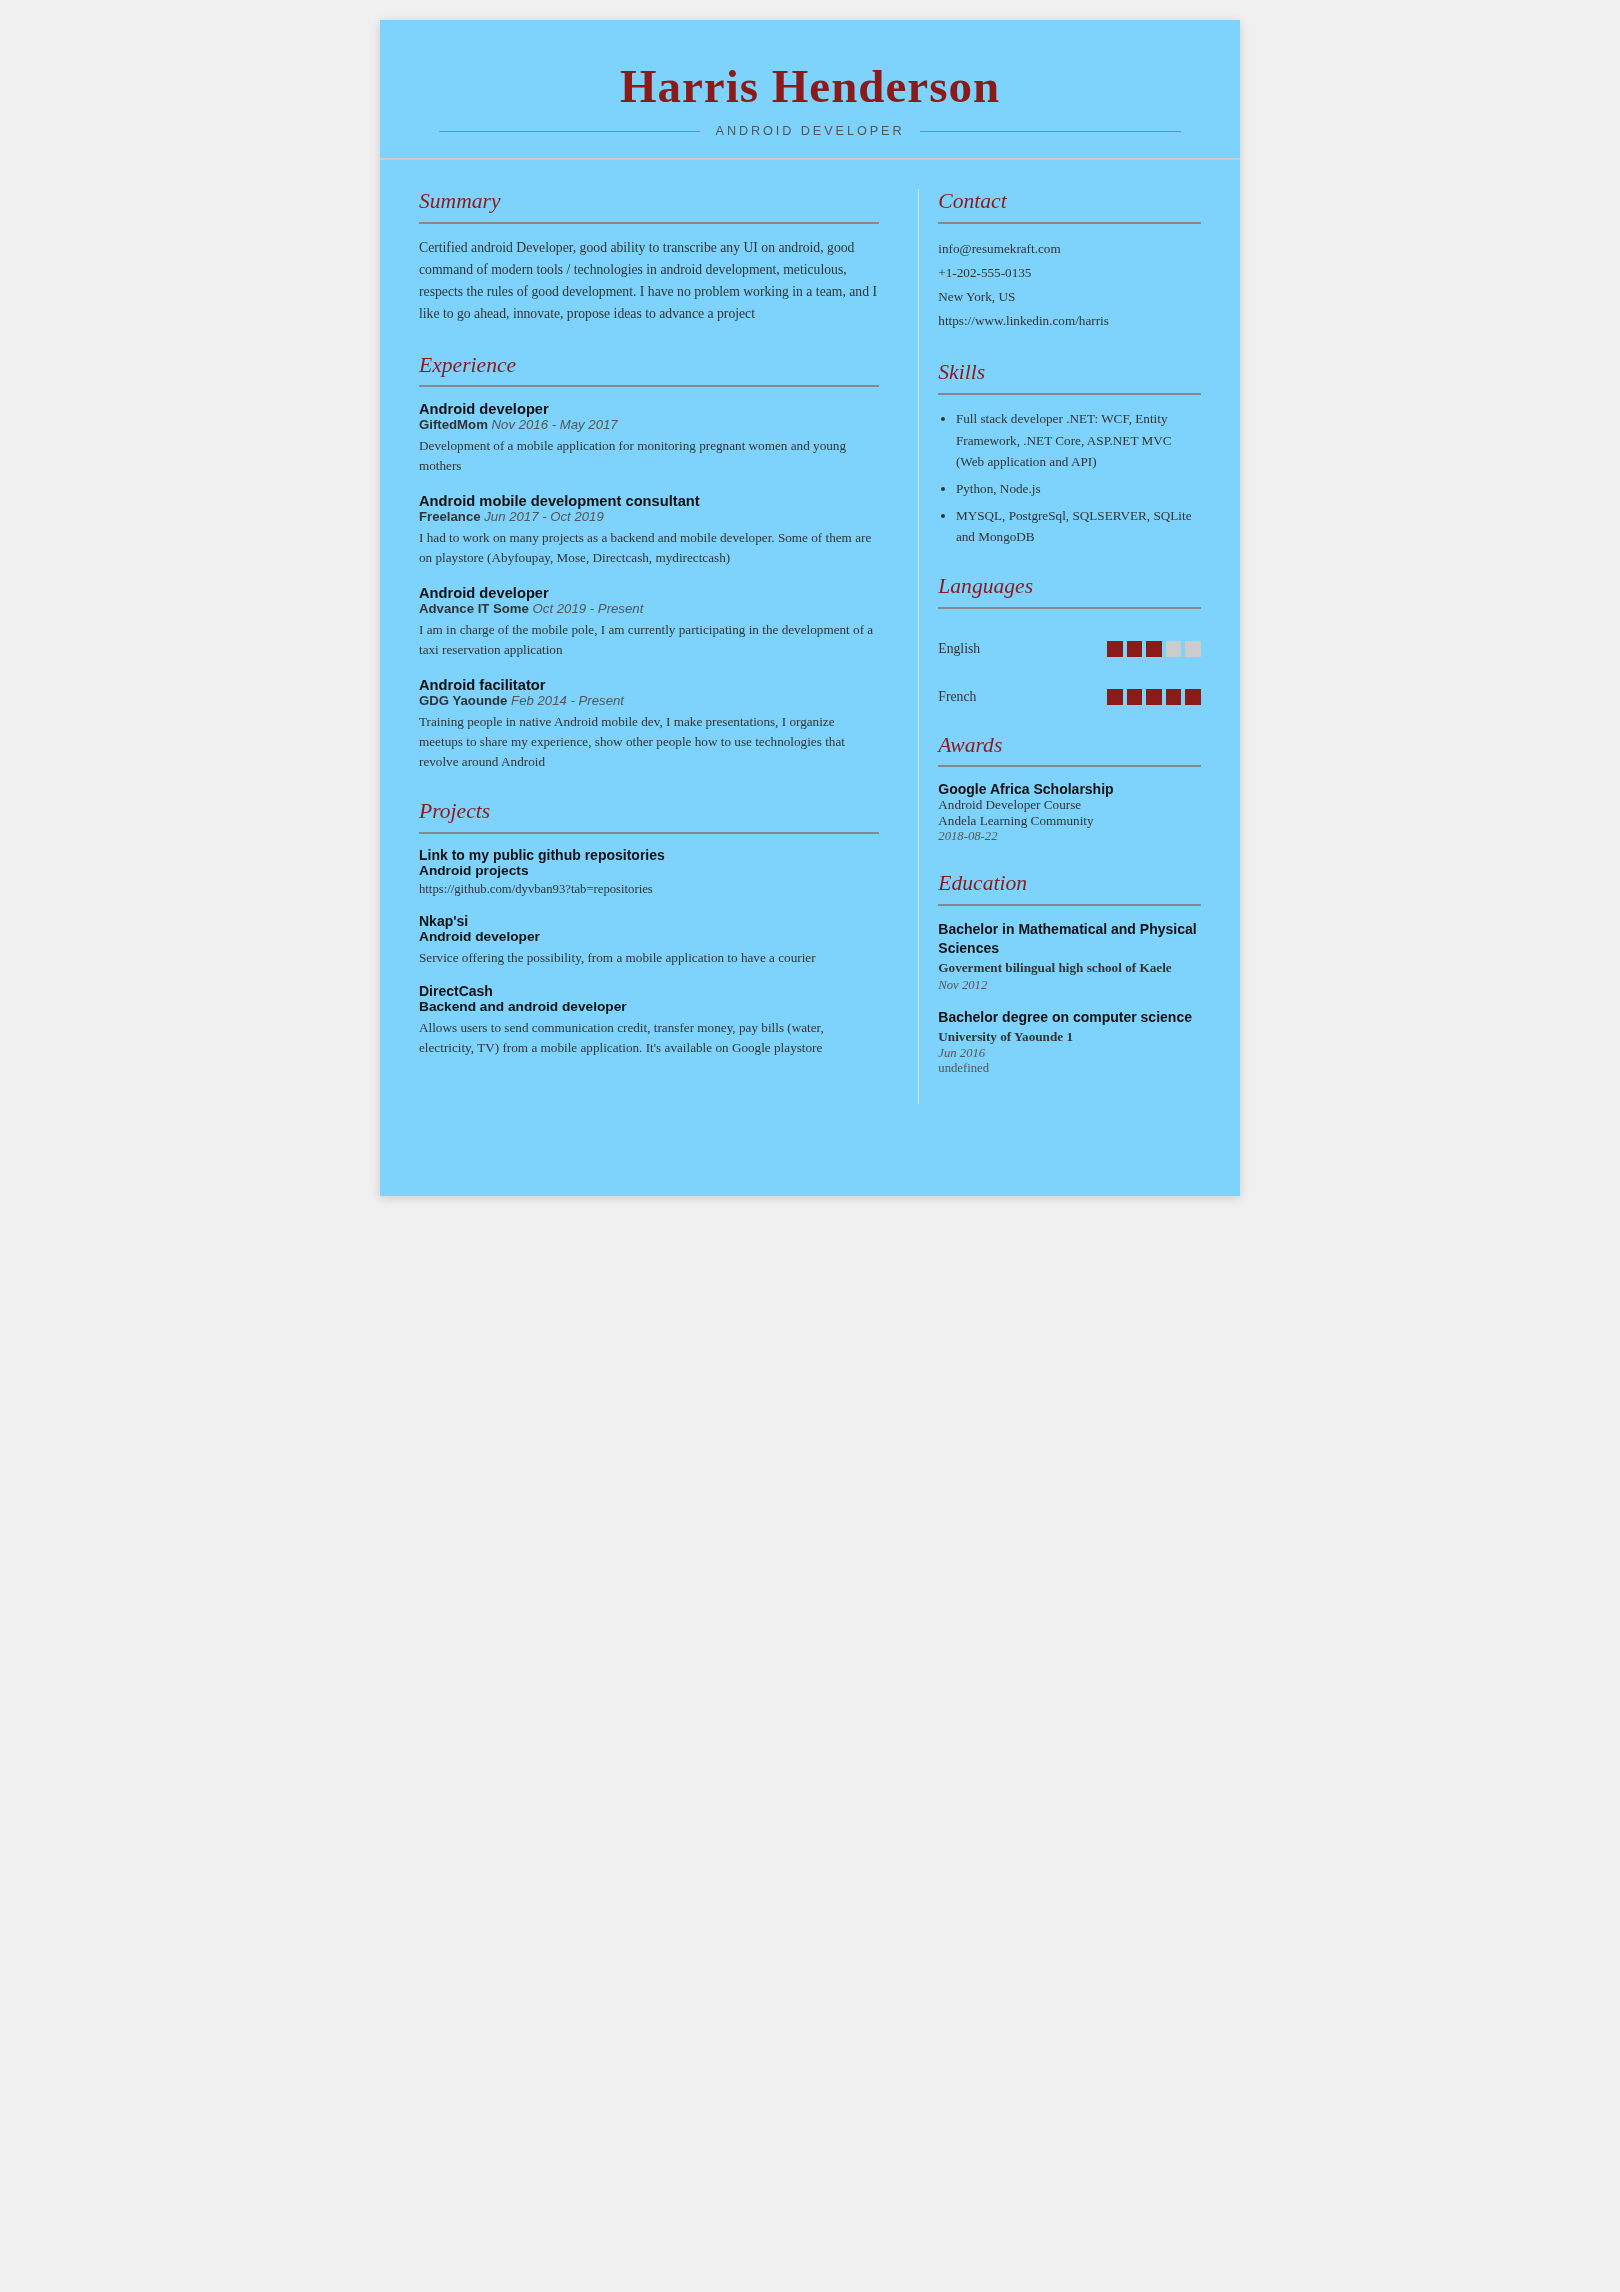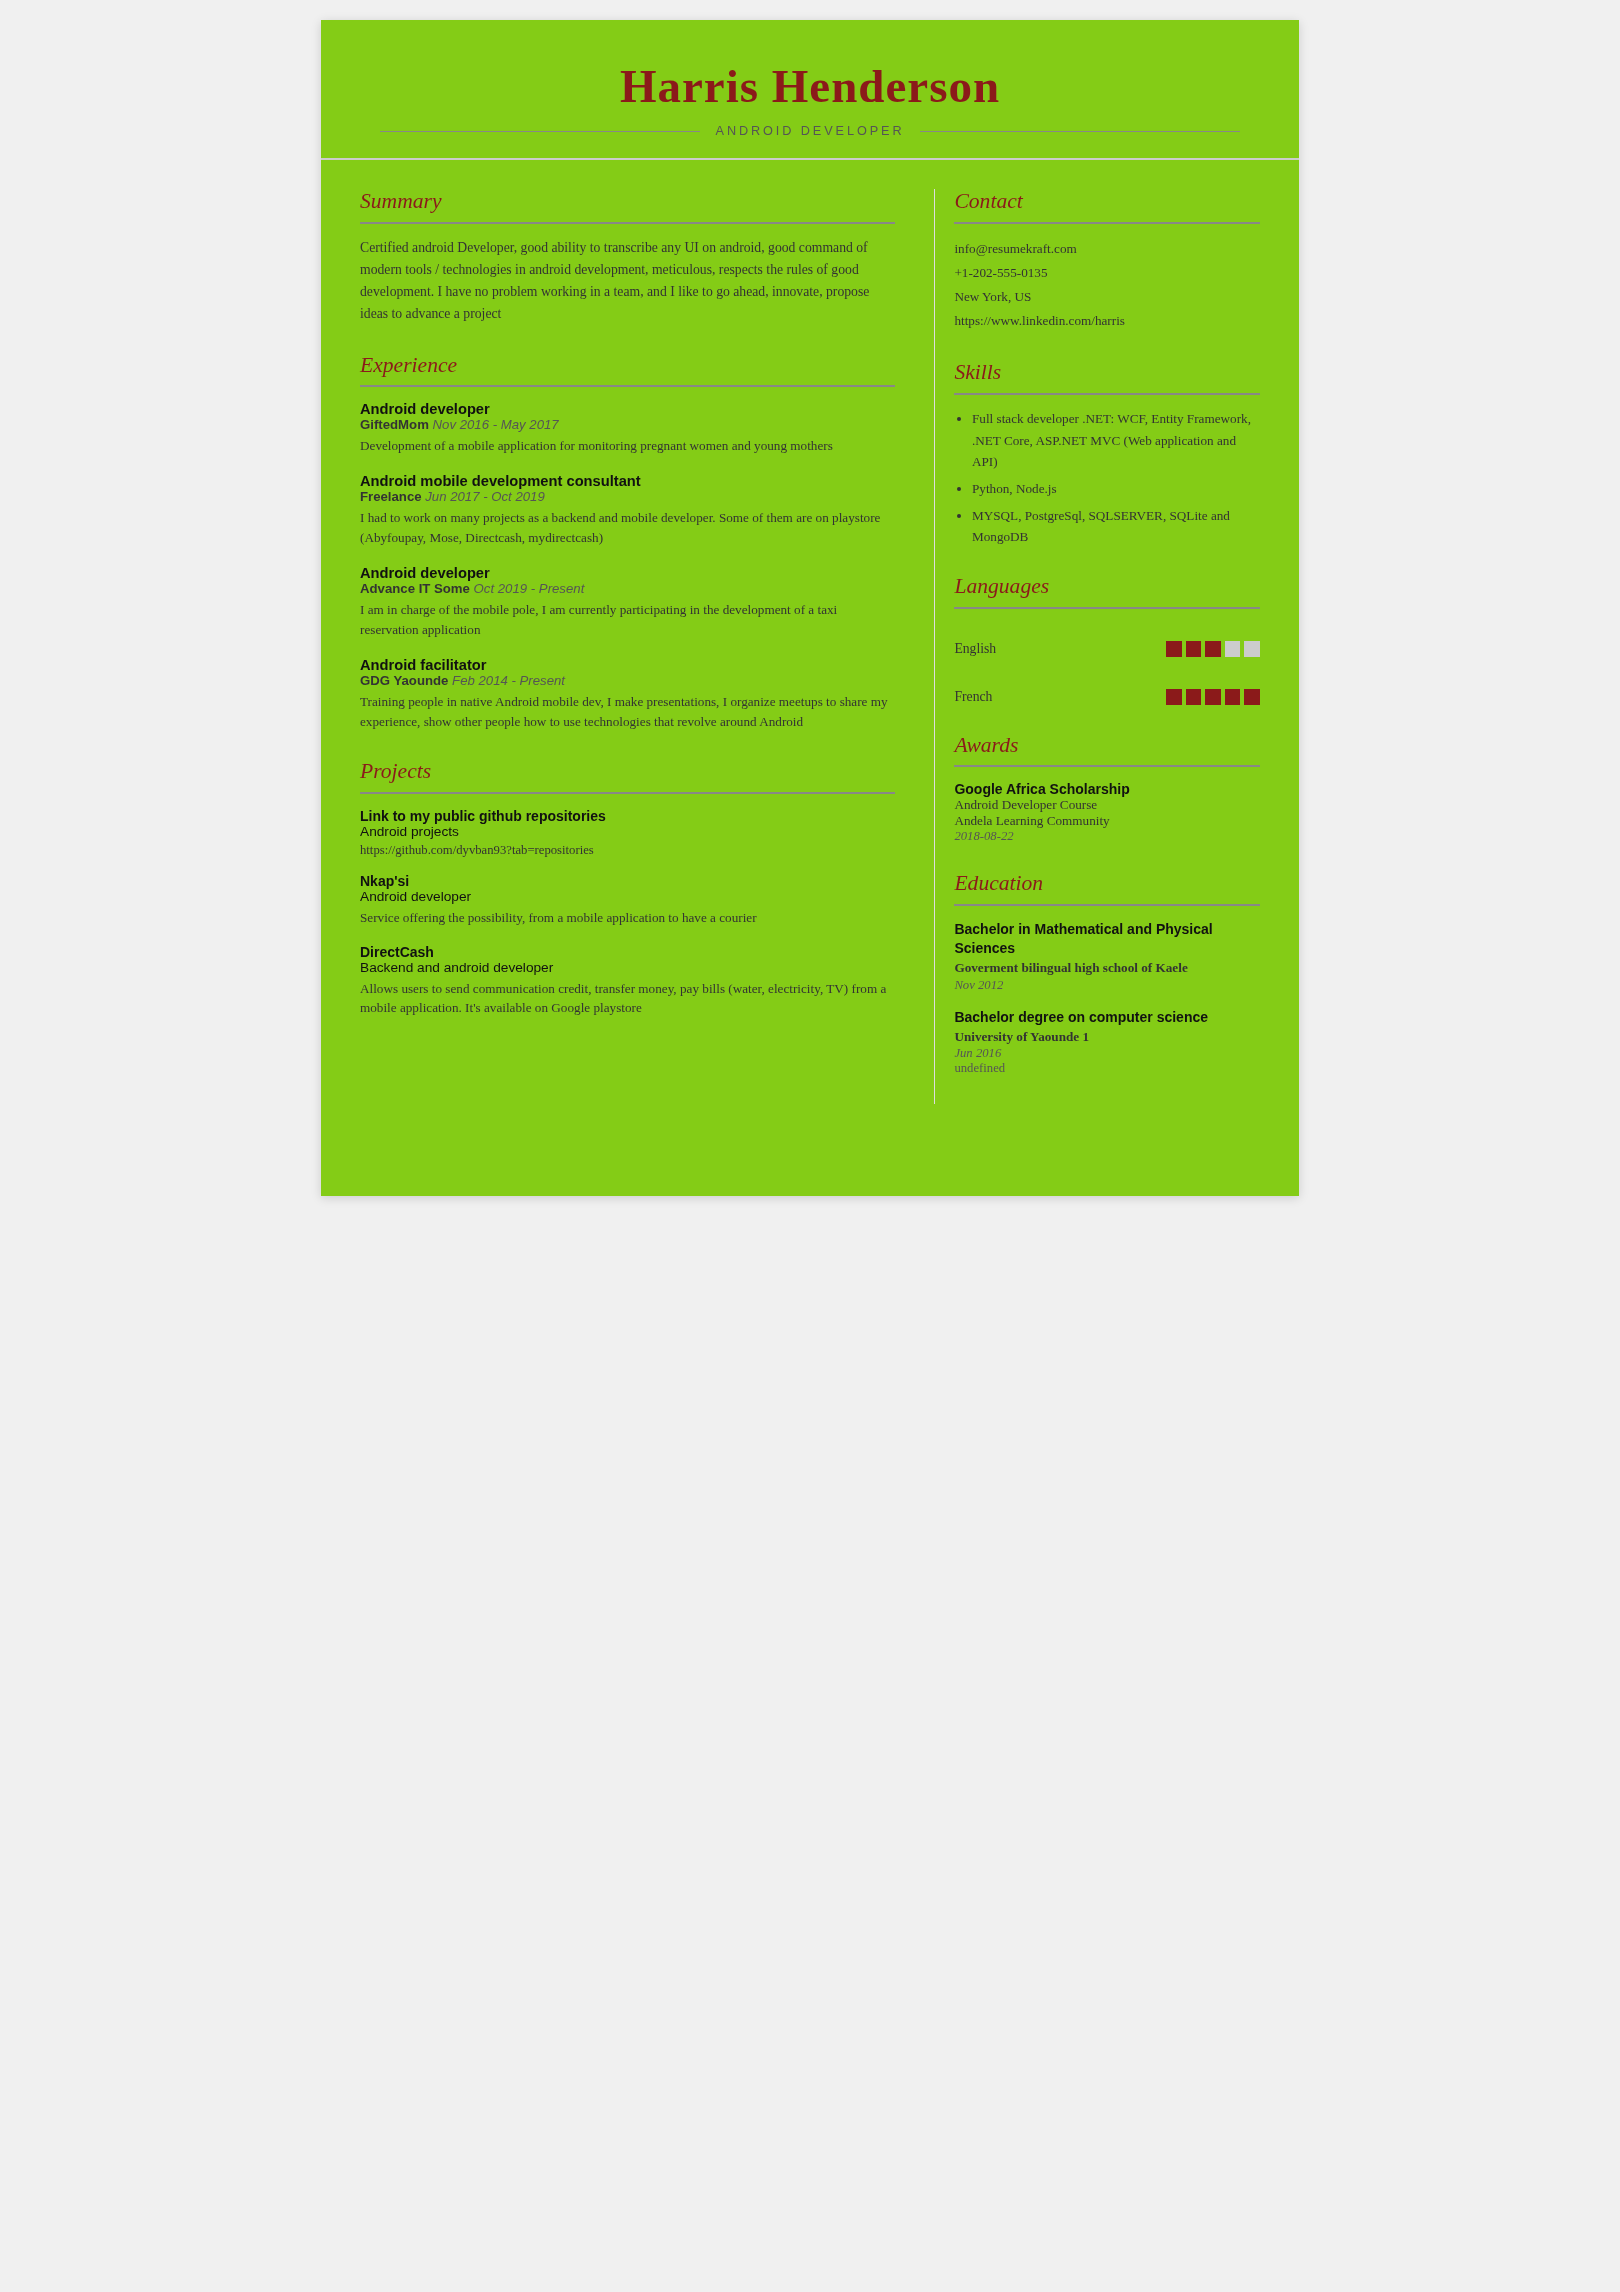--- a/index.html
+++ b/index.html
@@ -5,22 +5,22 @@
     * { box-sizing: border-box; margin: 0; padding: 0; }
     body {
       font-family: Georgia, 'Times New Roman', serif;
       background: #f0f0f0;
       display: flex;
       justify-content: center;
       align-items: flex-start;
       padding: 19.6px;
     }
     .resume {
-      background: #84cc16;
-      width: 978px;
+      background: #7dd3fc;
+      width: 860px;
       min-height: 1176px;
       padding: 0;
       box-shadow: 0 2px 9.8px rgba(0,0,0,0.15);
     }
     .resume-header {
       text-align: center;
       padding: 39px 59px 19.6px;
       border-bottom: 2px solid #ccc;
     }
     .resume-header h1 {
@@ -114,21 +114,21 @@
       margin-bottom: 15.7px;
     }
     .project-title {
       font-size: 14px;
       font-weight: bold;
       color: #111;
       font-family: Arial, sans-serif;
     }
     .project-subtitle {
       font-size: 13.7px;
-      font-weight: normal;
+      font-weight: bold;
       color: #111;
       font-family: Arial, sans-serif;
       margin-bottom: 3.9px;
     }
     .project-link {
       font-size: 12.7px;
       color: #333;
       margin-bottom: 2px;
     }
     .project-desc {

